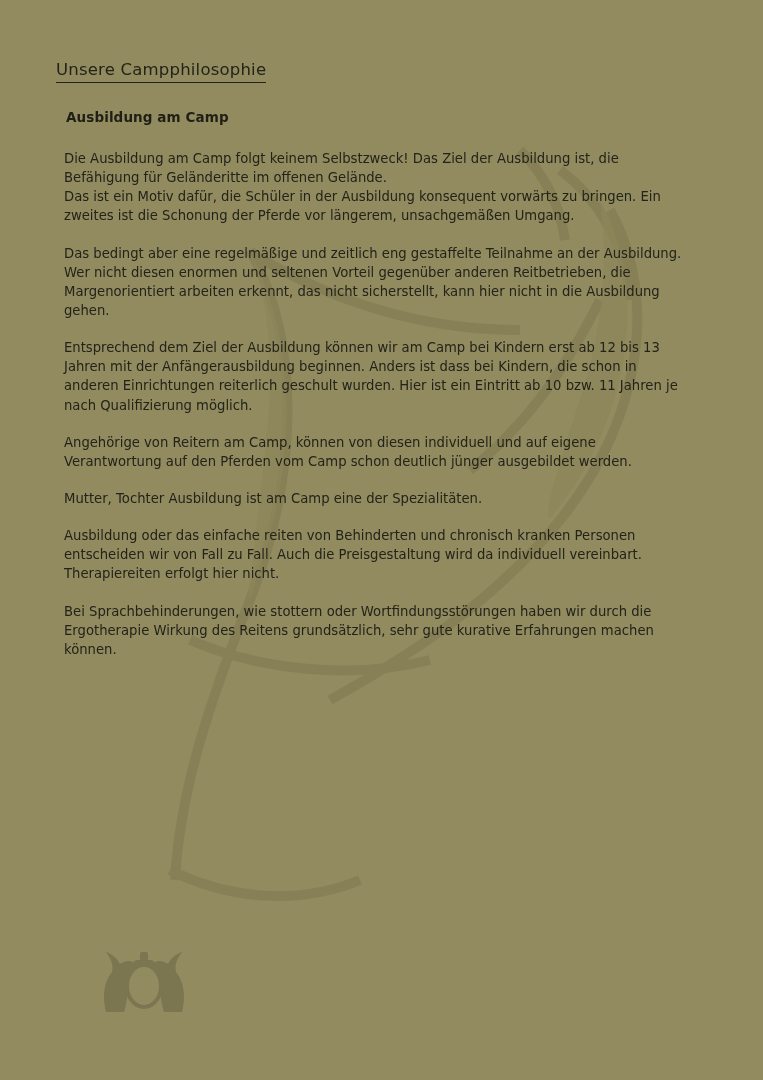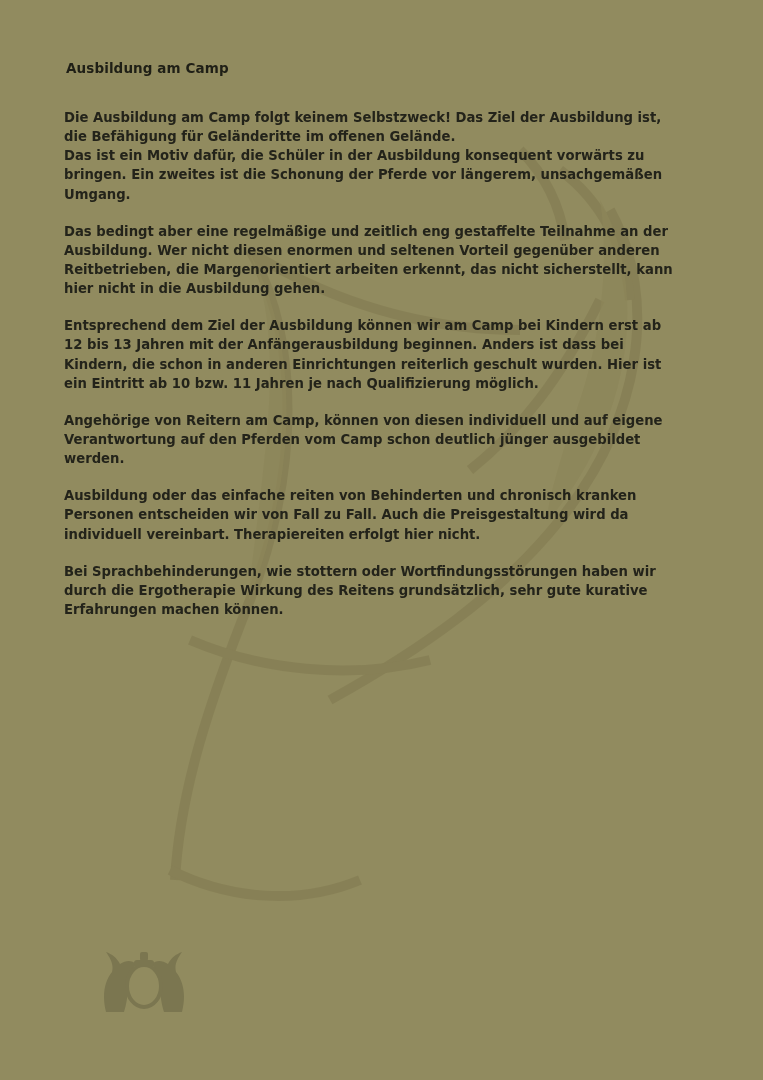--- a/index.html
+++ b/index.html
@@ -44,32 +44,31 @@
     border-bottom: 1.5px solid #23231a;
     display: inline-block;
     padding-bottom: 3px;
     margin: 0 0 26px 0;
   }
 
   .section-heading {
     font-size: 13.5px;
     font-weight: bold;
     color: #1f1f16;
-    margin: 0 0 32px 10px;
+    margin: 0 0 24px 10px;
     letter-spacing: 0.1px;
   }
 
   .body-block {
     font-size: 13.2px;
     line-height: 1.45;
     color: #23231a;
     margin: 0 0 18px 8px;
     max-width: 620px;
     white-space: pre-line;
-    font-weight: bold;
   }
 
   .spacer-bottom {
     height: 120px;
   }
 
   
   .emblem {
     position: absolute;
     left: 84px;
@@ -97,27 +96,29 @@
       <path d="M170 870 C 230 900, 300 905, 360 880"></path>
     </g>
     <g fill="#8c8659" opacity="0.75">
       <path d="M600 200 C 650 290, 630 420, 552 516 C 540 530, 556 470, 580 400 C 600 340, 610 265, 600 200 Z"></path>
       <path d="M248 250 C 300 340, 298 470, 250 598 C 244 612, 262 500, 268 420 C 274 340, 266 290, 248 250 Z"></path>
     </g>
   </svg>
 </div>
 
 <div class="page">
+  <h1 class="doc-title">Unsere Campphilosophie</h1>
   <h2 class="section-heading">Ausbildung am Camp</h2>
 
   <p class="body-block">Die Ausbildung am Camp folgt keinem Selbstzweck! Das Ziel der Ausbildung ist, die Befähigung für Geländeritte im offenen Gelände.
 Das ist ein Motiv dafür, die Schüler in der Ausbildung konsequent vorwärts zu bringen. Ein zweites ist die Schonung der Pferde vor längerem, unsachgemäßen Umgang.</p>
   <p class="body-block">Das bedingt aber eine regelmäßige und zeitlich eng gestaffelte Teilnahme an der Ausbildung. Wer nicht diesen enormen und seltenen Vorteil gegenüber anderen Reitbetrieben, die Margenorientiert arbeiten erkennt, das nicht sicherstellt, kann hier nicht in die Ausbildung gehen.</p>
   <p class="body-block">Entsprechend dem Ziel der Ausbildung können wir am Camp bei Kindern erst ab 12 bis 13 Jahren mit der Anfängerausbildung beginnen. Anders ist dass bei Kindern, die schon in anderen Einrichtungen reiterlich geschult wurden. Hier ist ein Eintritt ab 10 bzw. 11 Jahren je nach Qualifizierung möglich.</p>
   <p class="body-block">Angehörige von Reitern am Camp, können von diesen individuell und auf eigene Verantwortung auf den Pferden vom Camp schon deutlich jünger ausgebildet werden.</p>
+  <p class="body-block">Mutter, Tochter Ausbildung ist am Camp eine der Spezialitäten.</p>
   <p class="body-block">Ausbildung oder das einfache reiten von Behinderten und chronisch kranken Personen entscheiden wir von Fall zu Fall. Auch die Preisgestaltung wird da individuell vereinbart. Therapiereiten erfolgt hier nicht.</p>
   <p class="body-block">Bei Sprachbehinderungen, wie stottern oder Wortfindungsstörungen haben wir durch die Ergotherapie Wirkung des Reitens grundsätzlich, sehr gute kurative Erfahrungen machen können.</p>
 
   <div class="spacer-bottom"></div>
 </div>
 
 <div class="emblem">
   <svg viewBox="0 0 120 90" xmlns="http://www.w3.org/2000/svg">
     <g fill="#4a472f">
       <path d="M22 82 C 18 66, 20 52, 28 42 C 30 34, 26 28, 22 22 C 28 24, 33 28, 36 34 C 42 30, 48 30, 52 34 C 48 40, 44 46, 44 56 C 44 66, 42 76, 40 82 Z"></path>

